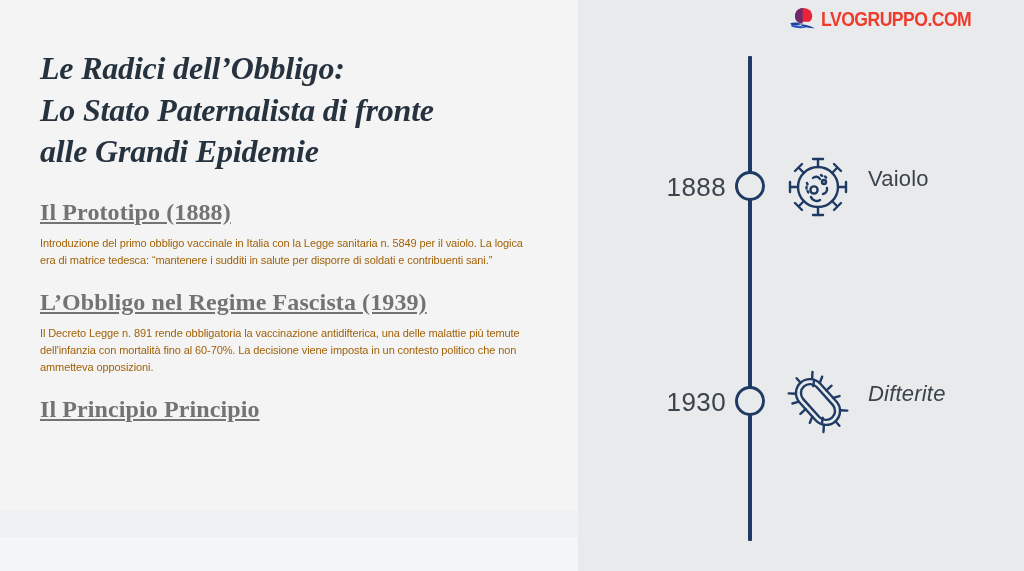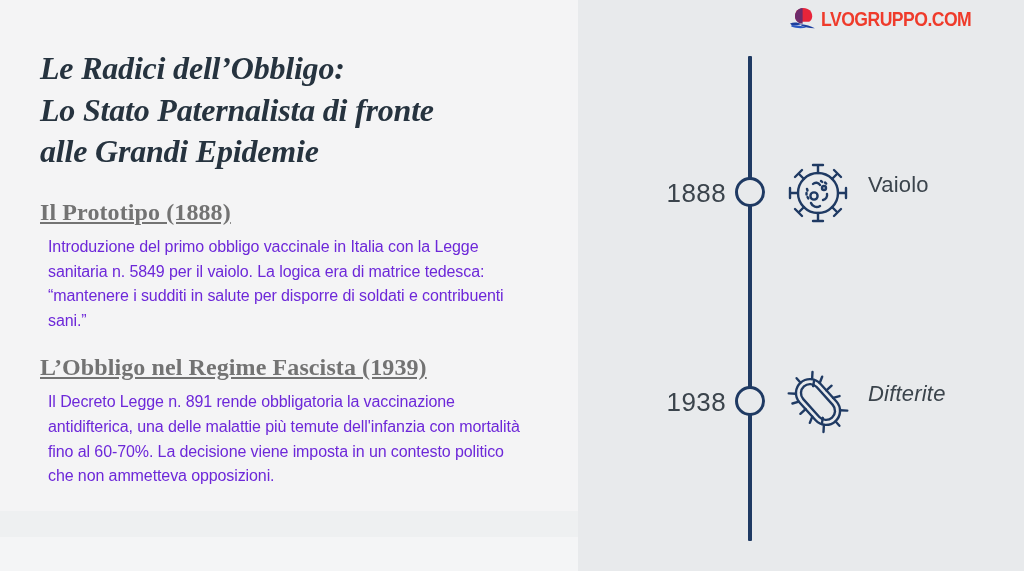--- a/index.html
+++ b/index.html
@@ -55,24 +55,24 @@
     font-weight: bold;
     font-size: 24px;
     color: #737373;
     margin: 0 0 9px 0;
     letter-spacing: 0.1px;
     text-decoration: underline;
   }
 
   .section-body {
     font-family: "Liberation Sans", sans-serif;
-    font-size: 16px;
+    font-size: 11px;
     line-height: 1.55;
-    color: #6d28d9;
-    margin: 8px;
+    color: #a16207;
+    margin: 0;
     max-width: 505px;
     letter-spacing: -0.1px;
   }
 
   
   .right-panel {
     position: relative;
     width: 446px;
     height: 571px;
     background: #e8eaec;
@@ -90,21 +90,21 @@
   }
 
   .timeline-entry {
     position: absolute;
     left: 0;
     width: 446px;
     height: 90px;
     display: flex;
     align-items: center;
   }
-  .entry-1888 { top: 148px; text-decoration: underline; }
+  .entry-1888 { top: 142px; text-decoration: underline; }
   .entry-1939 { top: 357px; }
 
   .entry-year {
     position: absolute;
     left: 0;
     width: 148px;
     text-align: right;
     font-family: "Liberation Sans", sans-serif;
     font-size: 26px;
     color: #3b444c;
@@ -244,21 +244,21 @@
           <path d="M44 36 a5 5 0 0 1 -4 6"></path>
           <path d="M28 45 a6 6 0 0 0 9 3"></path>
           <path d="M24 31 l0.5 1.5 M23.5 35 l0 1.6 M24.5 39 l0.8 1.4"></path>
           <path d="M38 23 l1.2 0.9 M42 24.5 l1.2 1.1"></path>
         </svg>
       </span>
       <span class="entry-label" style="top:24px;">Vaiolo</span>
     </div>
 
     <div class="timeline-entry entry-1939">
-      <span class="entry-year">1938</span>
+      <span class="entry-year">1930</span>
       <span class="entry-node"></span>
       <span class="entry-icon">
         <svg viewBox="0 0 70 70" fill="none" stroke="#1f3a63" stroke-width="2.4" stroke-linecap="round" stroke-linejoin="round">
           <g transform="rotate(-42 35 35)">
 
             <rect x="21" y="9" width="28" height="52" rx="14"></rect>
 
             <rect x="26" y="14" width="18" height="42" rx="9"></rect>
 
             <path d="M35 9 L35 3"></path>

